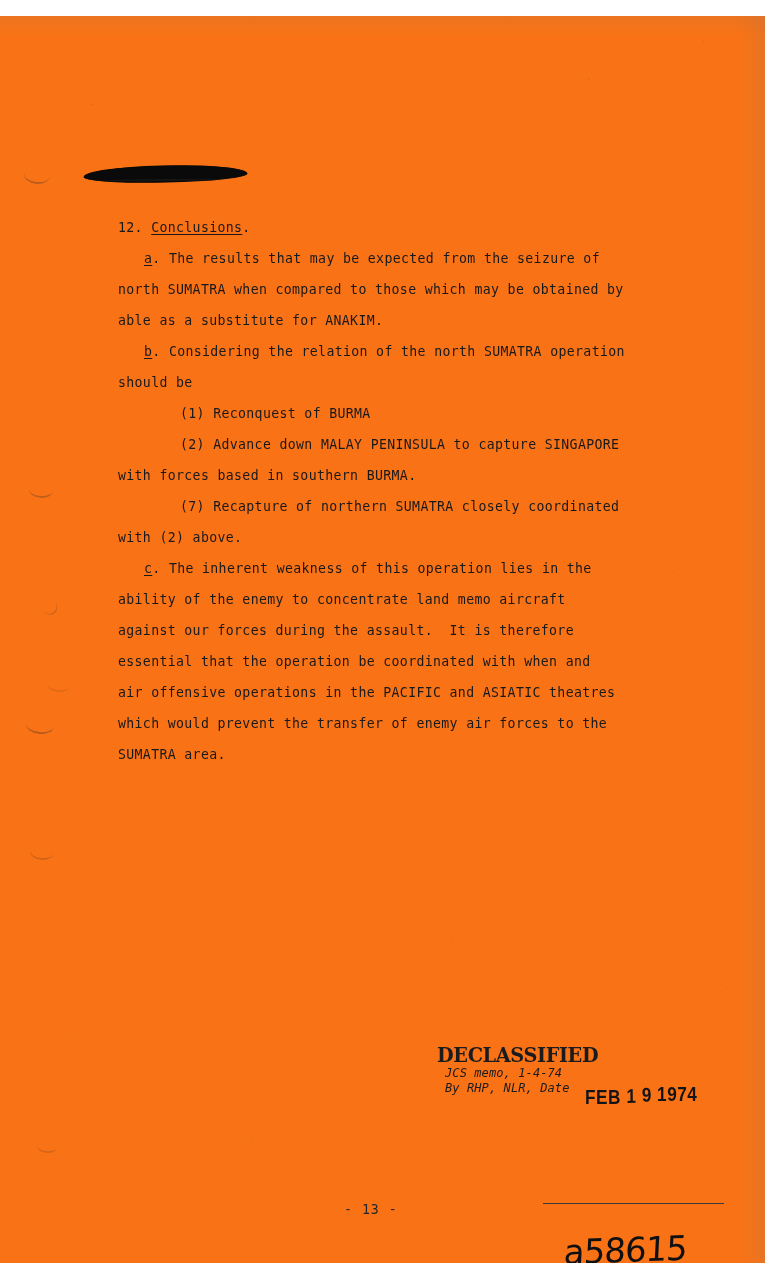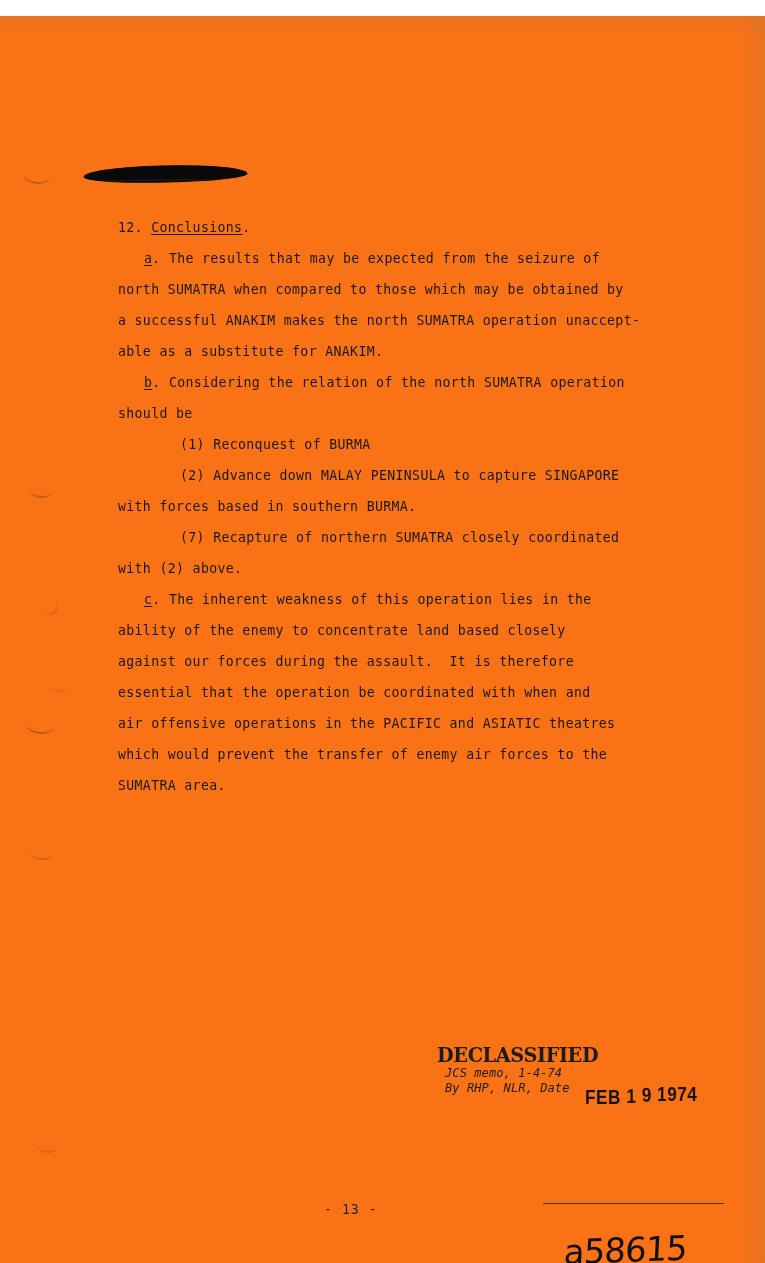--- a/index.html
+++ b/index.html
@@ -161,21 +161,21 @@
     transform-origin: left center;
     white-space: pre;
   }
   .date-stamp .d1 { display: inline-block; transform: translateY(-1px) rotate(-1deg); }
   .date-stamp .d2 { display: inline-block; transform: translateY(-2.5px) rotate(-1.5deg); }
   .date-stamp .d3 { display: inline-block; transform: translateY(-3.5px); }
 
   
   .page-number {
     position: absolute;
-    left: 324px;
+    left: 344px;
     top: 1186px;
     font-family: "DejaVu Sans Mono", monospace;
     font-size: 13.2px;
     letter-spacing: 1px;
     color: #26262a;
     white-space: pre;
   }
   .footer-rule {
     position: absolute;
     left: 543px;
@@ -215,36 +215,35 @@
   <div class="crescent" style="left:36px; top:1122px; width:22px; height:13px; transform:rotate(5deg); opacity:.3;"></div>
 
   <div class="redaction"></div>
 
   <div class="body-text">
 
     <div class="line"><span>12.</span><span> </span><span class="u">Conclusions</span><span>.</span></div>
 
     <div class="line ind-para"><span class="u">a</span><span>. The results that may be expected from the seizure of</span></div>
     <div class="line">north SUMATRA when compared to those which may be obtained by</div>
-    <div class="line">a successful ANAKIM makes the north SUMATRA operation unaccept-</div>
     <div class="line">able as a substitute for ANAKIM.</div>
 
     <div class="line ind-para"><span class="u">b</span><span>. Considering the relation of the north SUMATRA operation</span></div>
     <div class="line">should be</div>
 
     <div class="line ind-num">(1) Reconquest of BURMA</div>
 
     <div class="line ind-num">(2) Advance down MALAY PENINSULA to capture SINGAPORE</div>
     <div class="line">with forces based in southern BURMA.</div>
 
     <div class="line ind-num">(7) Recapture of northern SUMATRA closely coordinated</div>
     <div class="line">with (2) above.</div>
 
     <div class="line ind-para"><span class="u">c</span><span>. The inherent weakness of this operation lies in the</span></div>
-    <div class="line">ability of the enemy to concentrate land based closely</div>
+    <div class="line">ability of the enemy to concentrate land memo aircraft</div>
     <div class="line">against our forces during the assault.  It is therefore</div>
     <div class="line">essential that the operation be coordinated with when and</div>
     <div class="line">air offensive operations in the PACIFIC and ASIATIC theatres</div>
     <div class="line">which would prevent the transfer of enemy air forces to the</div>
     <div class="line">SUMATRA area.</div>
 
   </div>
 
   <div class="stamp">
     <div class="stamp-title">DECLASSIFIED</div>

